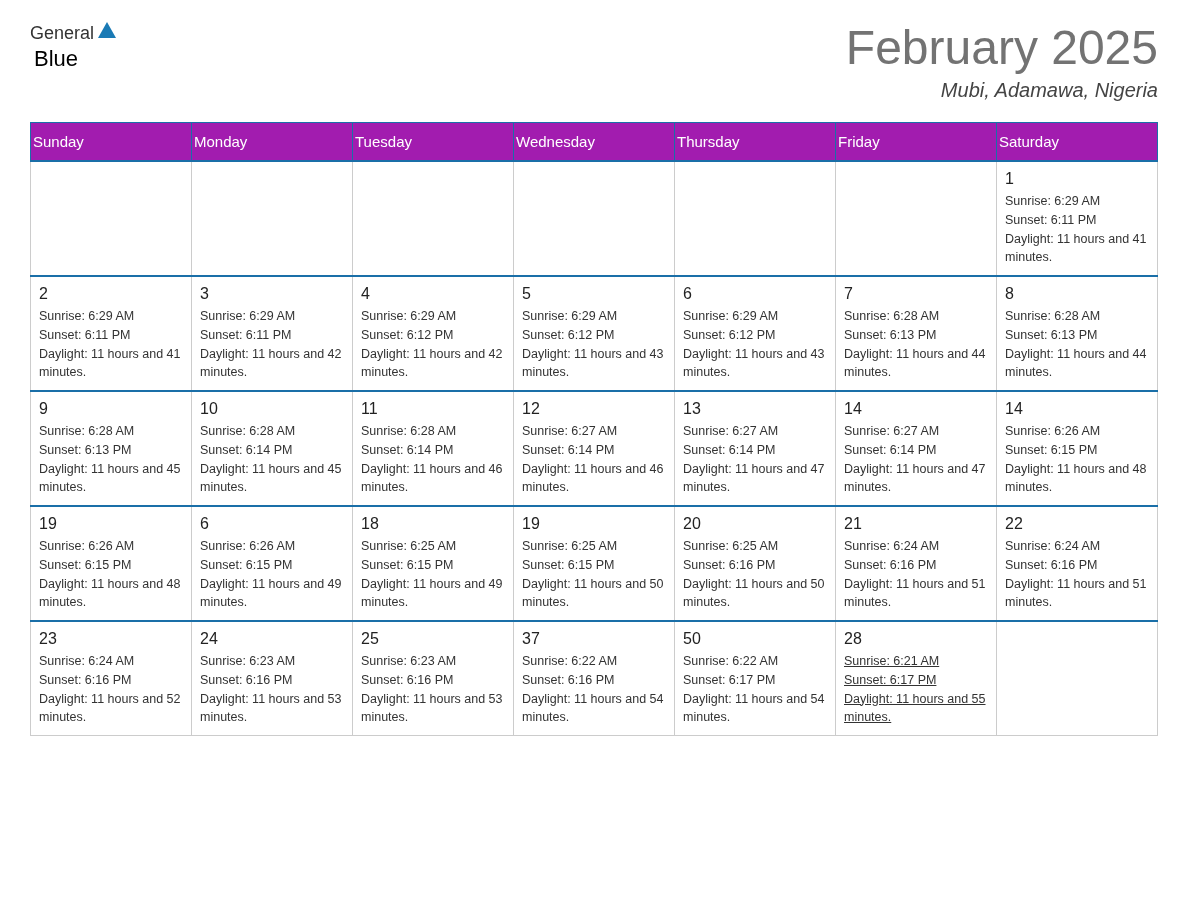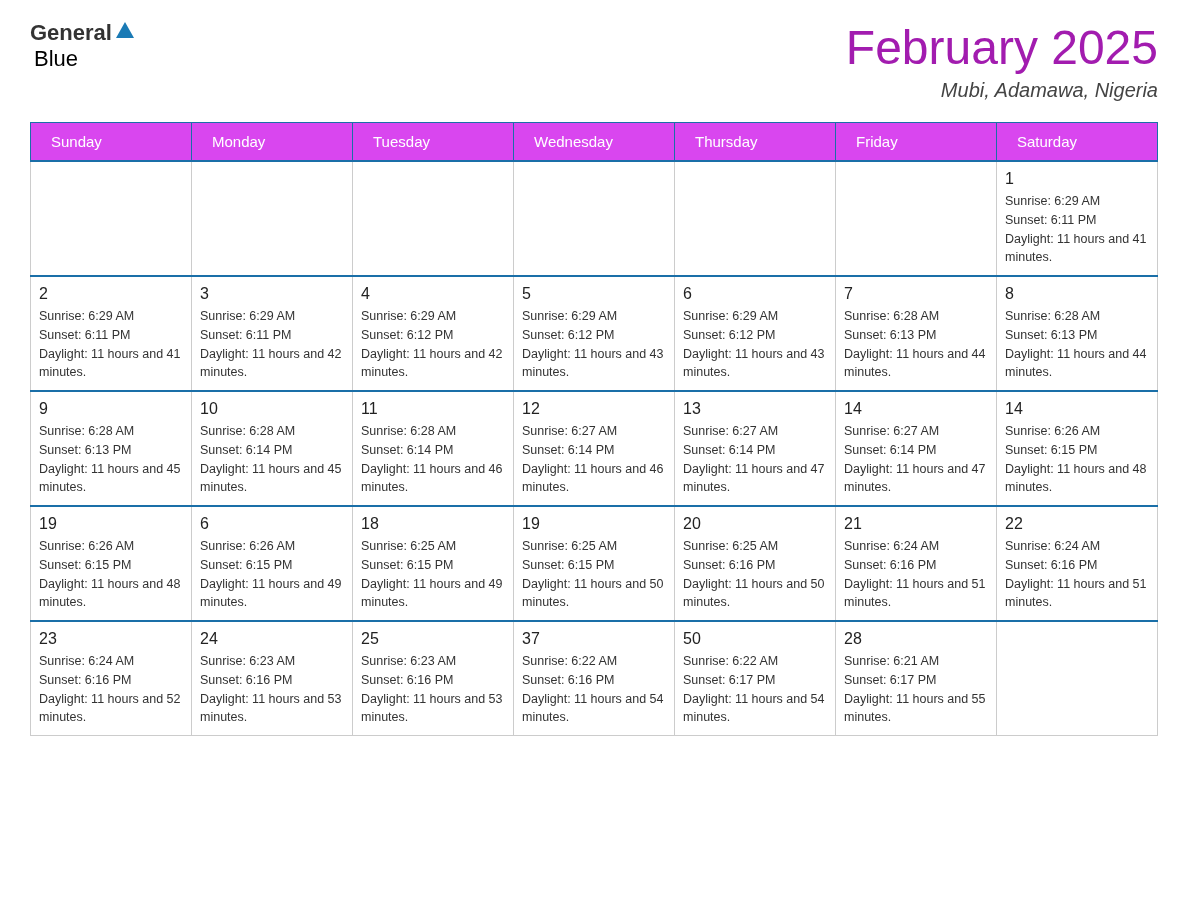--- a/index.html
+++ b/index.html
@@ -10,22 +10,22 @@
       width: 1188px;
       min-height: 918px;
     }
     .header {
       display: flex;
       justify-content: space-between;
       align-items: flex-start;
       margin-bottom: 20px;
     }
     .logo-text-general {
-      font-size: 22px;
-      font-weight: bold;
+      font-size: 18px;
+      font-weight: normal;
       color: #333;
     }
     .logo-text-blue {
       font-size: 22px;
       font-weight: normal;
       color: #000000;
     }
     .logo-wrapper {
       display: flex;
       flex-direction: column;
@@ -33,39 +33,39 @@
     .logo-top {
       display: flex;
       align-items: center;
     }
     .title-area {
       text-align: right;
     }
     .month-title {
       font-size: 48px;
       font-weight: normal;
-      color: #a21caf;
+      color: #737373;
     }
     .location-title {
       font-size: 20px;
       color: #444;
       margin-top: 4px;
       font-style: italic;
     }
     .calendar {
       width: 100%;
       border-collapse: collapse;
       border: 1px solid #aaa;
     }
     .calendar th {
-      background-color: #d946ef;
+      background-color: #a21caf;
       color: #fff;
       font-size: 15px;
       font-weight: normal;
-      padding: 10px 20px;
+      padding: 10px 2px;
       text-align: left;
       border: 1px solid #1a6fa8;
     }
     .calendar td {
       vertical-align: top;
       padding: 8px;
       border: 1px solid #ccc;
       width: 14.28%;
       min-height: 100px;
       font-size: 12.5px;
@@ -302,20 +302,20 @@
 Daylight: 11 hours and 54 minutes.</div>
         </td>
         <td>
           <span class="day-number">50</span>
           <div class="day-info" style="white-space: pre-line;">Sunrise: 6:22 AM
 Sunset: 6:17 PM
 Daylight: 11 hours and 54 minutes.</div>
         </td>
         <td>
           <span class="day-number">28</span>
-          <div class="day-info" style="white-space: pre-line;">Sunrise: 6:21 AM
+          <div class="day-info" style="white-space: pre-line; text-decoration: underline;">Sunrise: 6:21 AM
 Sunset: 6:17 PM
 Daylight: 11 hours and 55 minutes.</div>
         </td>
         <td class="empty-cell"></td>
       </tr>
     </tbody>
 </table>
 
 </body></html>

